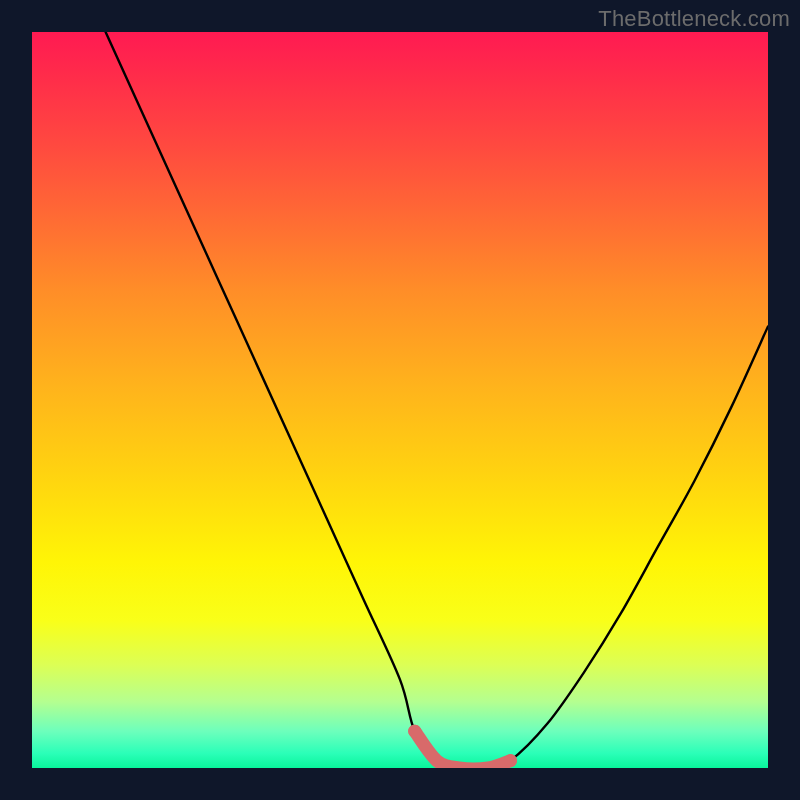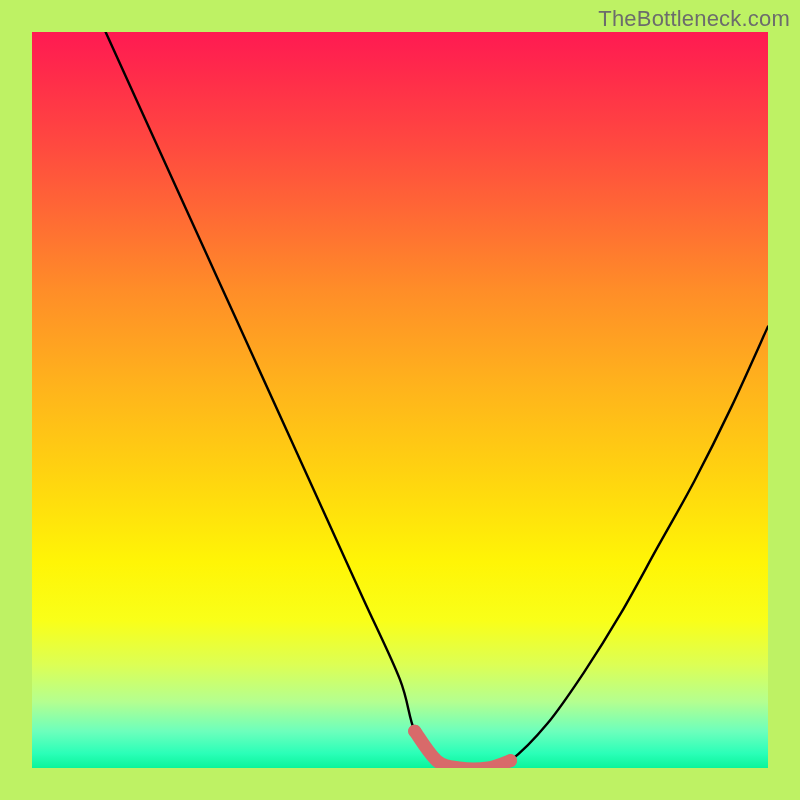--- a/index.html
+++ b/index.html
@@ -8,21 +8,21 @@
     width: 800px;
     height: 800px;
     background: #000;
     overflow: hidden;
     font-family: Arial, Helvetica, sans-serif;
   }
   .frame {
     position: relative;
     width: 800px;
     height: 800px;
-    background: #bef264;
+    background: #0f172a;
   }
   .plot-area {
     position: absolute;
     left: 32px;
     top: 32px;
     width: 736px;
     height: 736px;
     overflow: hidden;
   }
   .gradient-bg {

